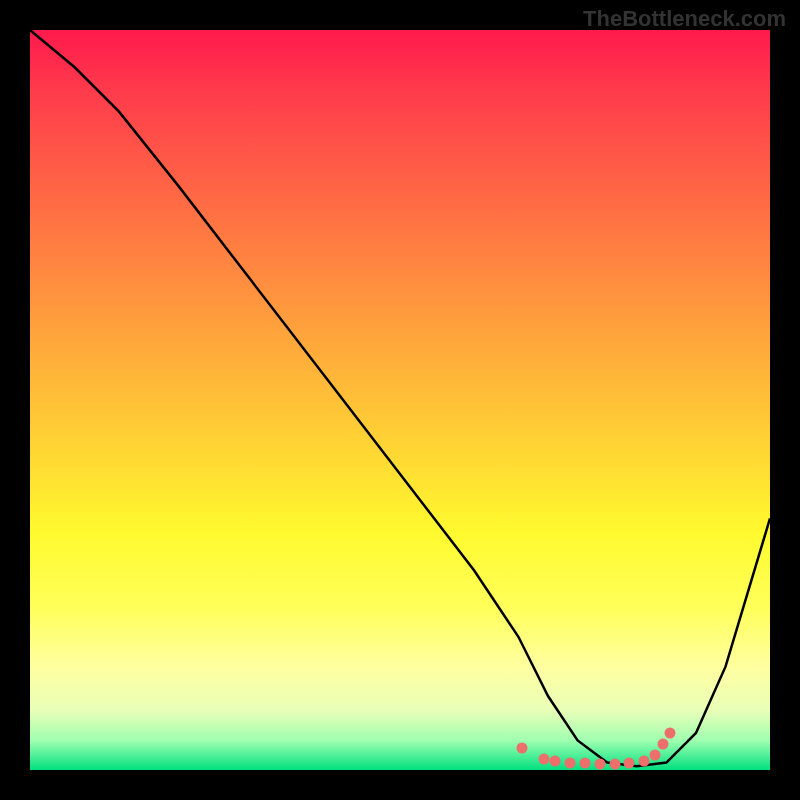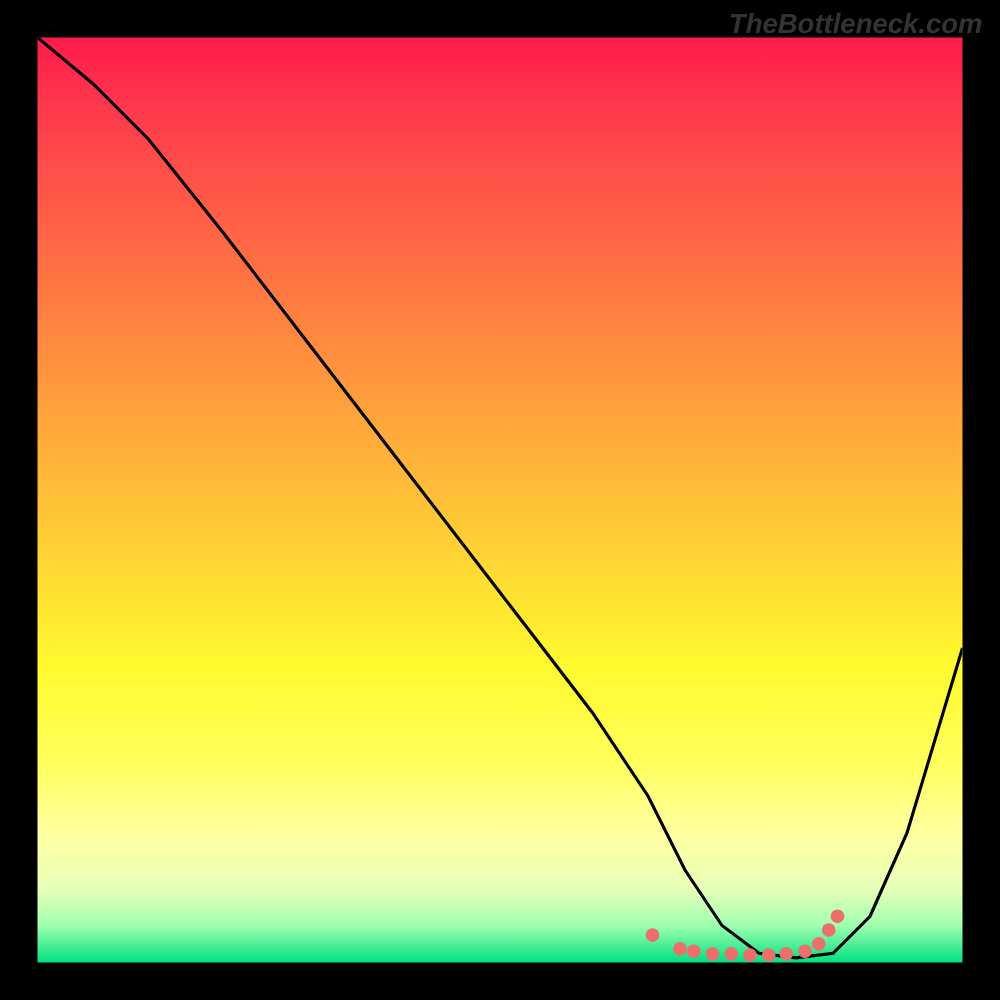--- a/index.html
+++ b/index.html
@@ -12,21 +12,20 @@
     font-family: Arial, sans-serif;
   }
   .watermark {
     position: absolute;
     top: 6px;
     right: 14px;
     color: #333333;
     font-size: 22px;
     font-weight: bold;
     z-index: 10;
-    font-style: italic;
   }
   .plot-area {
     position: absolute;
     top: 30px;
     left: 30px;
     width: 740px;
     height: 740px;
     background: linear-gradient(to bottom,
       #ff1a4c 0%,
       #ff3a4c 8%,

